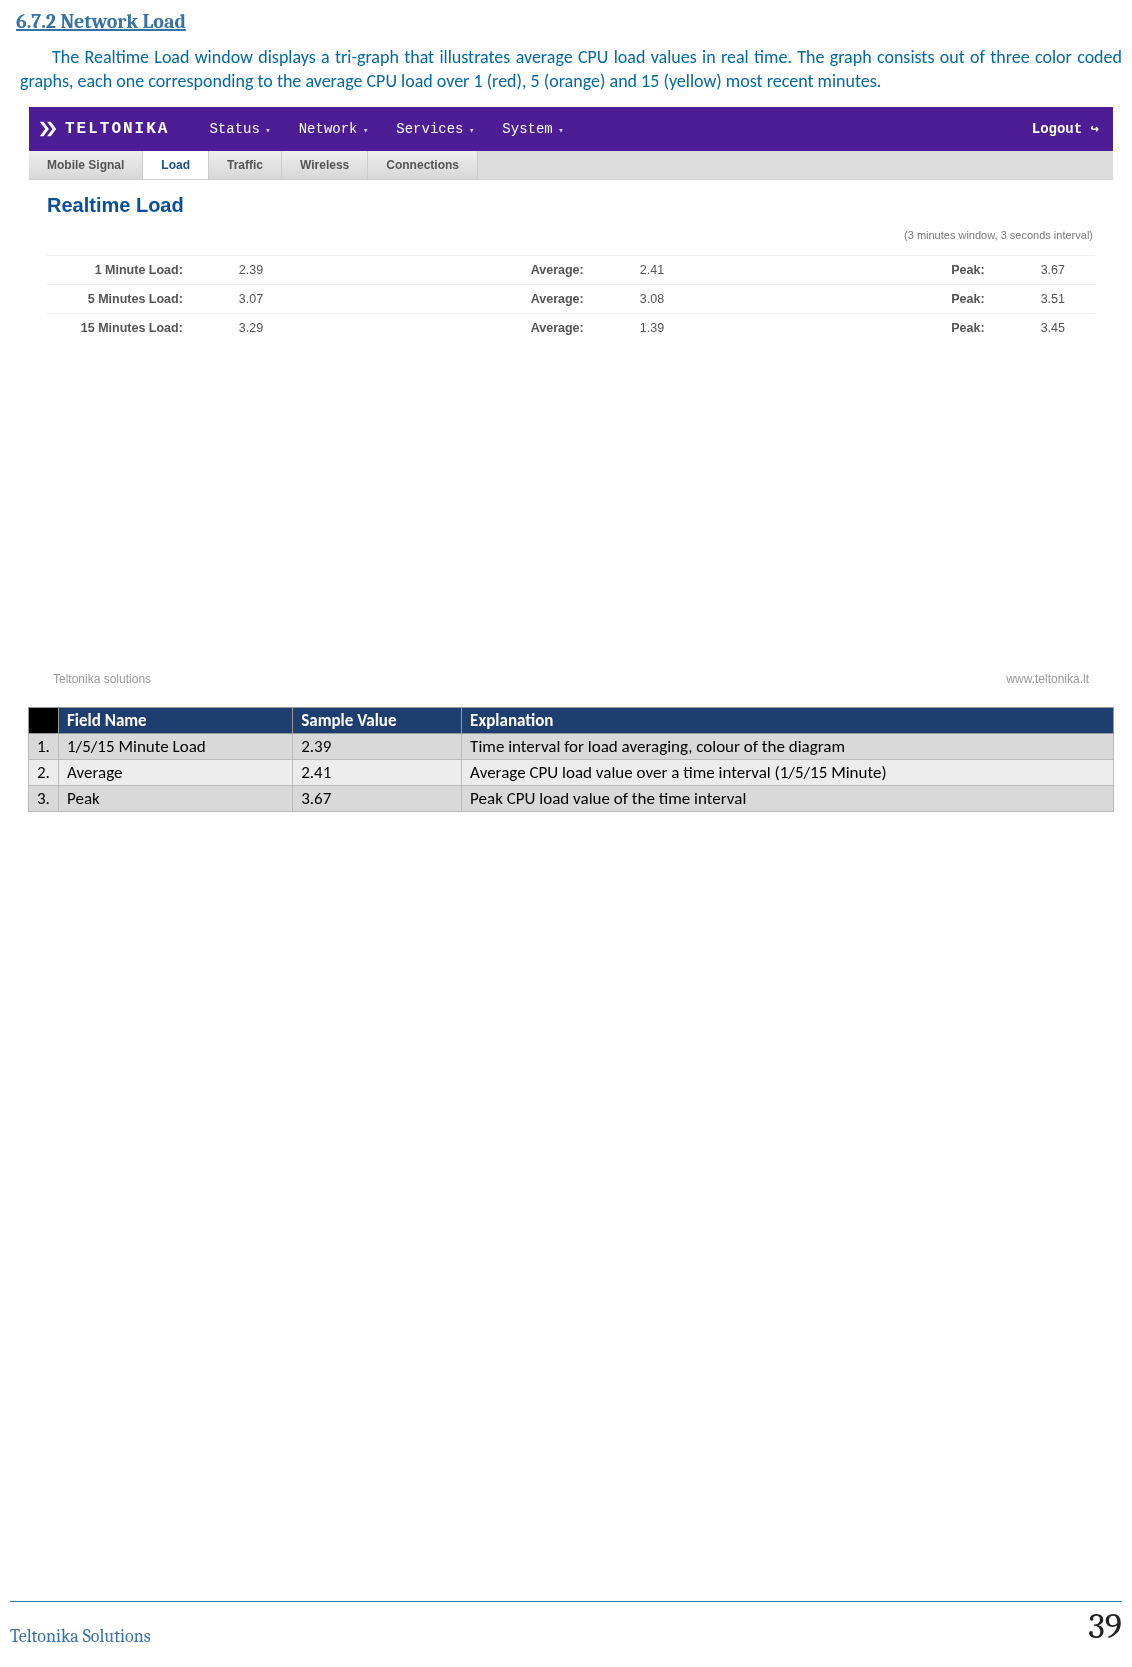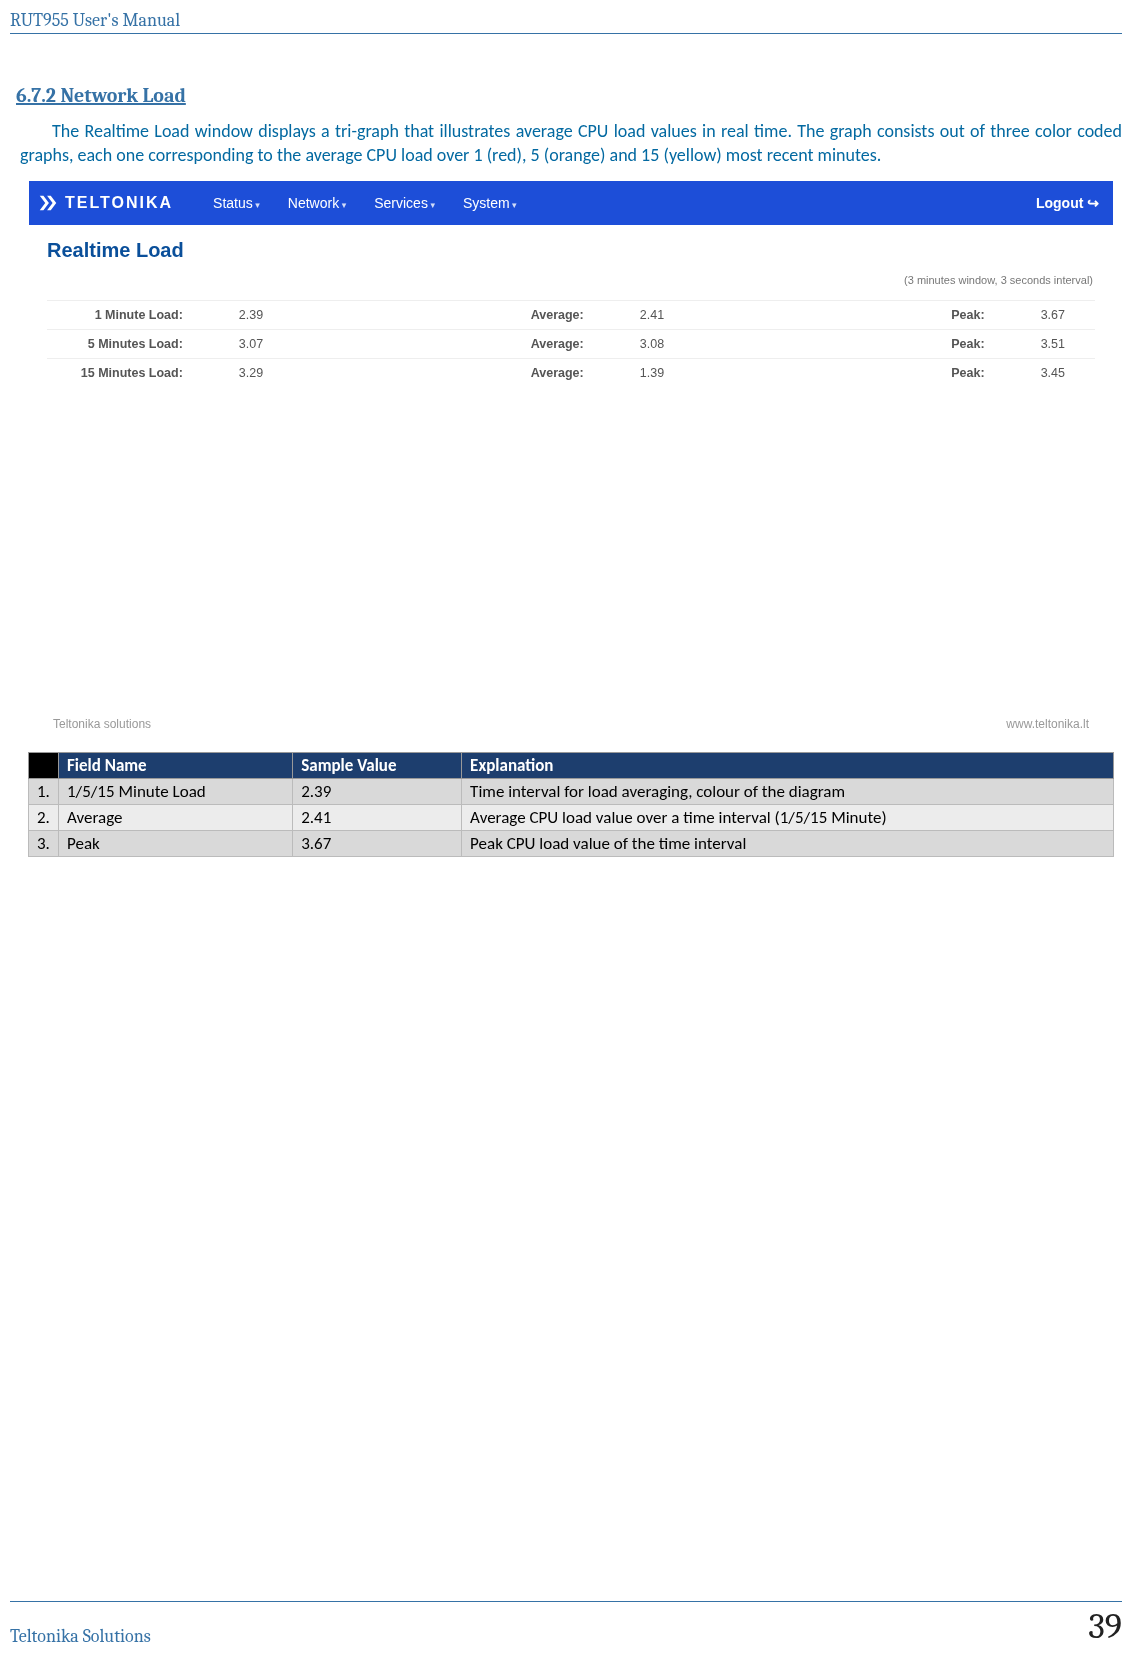--- a/index.html
+++ b/index.html
@@ -3,21 +3,21 @@
 <meta charset="utf-8">
 <style>
   * { box-sizing: border-box; margin: 0; padding: 0; }
   body { width: 1132px; height: 1667px; font-family: Calibri, Arial, sans-serif; background: #fff; position: relative; }
   .page { padding: 10px 10px 0 10px; }
   .doc-header { color: #3672a6; font-family: Cambria, Georgia, serif; font-size: 18px; border-bottom: 1px solid #3672a6; padding-bottom: 2px; margin-bottom: 50px; }
   .section-num { color: #3672a6; font-family: Cambria, Georgia, serif; font-size: 20px; font-weight: bold; text-decoration: underline; margin: 0 0 12px 6px; }
   .body-text { font-size: 18px; color: #0369a1; text-align: justify; margin: 0 0 12px 10px; line-height: 1.35; }
   .body-text .indent { display: inline-block; width: 32px; }
   .screenshot { margin: 6px 8px 0 18px; border: 1px solid #fff; }
-  .topbar { background: #1d4ed8; color: #fff; display: flex; align-items: center; height: 44px; padding: 0 14px 0 8px; font-family: Liberation Sans, sans-serif; }
+  .topbar { background: #4c1d95; color: #fff; display: flex; align-items: center; height: 44px; padding: 0 14px 0 8px; font-family: Liberation Mono, monospace; }
   .logo { display: flex; align-items: center; gap: 6px; font-weight: bold; letter-spacing: 2px; font-size: 16px; }
   .logo-shape { width: 22px; height: 22px; }
   .topmenu { display: flex; gap: 28px; margin-left: 40px; font-size: 14px; align-items: flex-end; }
   .topmenu-item::after { content: " \25BE"; font-size: 9px; opacity: .8; }
   .logout { margin-left: auto; font-weight: bold; font-size: 14px; }
   .logout::after { content: " \21AA"; }
   .subtabs { background: #dcdcdc; display: flex; border-bottom: 1px solid #ccc; font-family: Arial, sans-serif; }
   .subtab { padding: 7px 18px; font-size: 12px; font-weight: bold; color: #555; border-right: 1px solid #ccc; background: linear-gradient(#eee,#d7d7d7); }
   .subtab.active { background: #fff; color: #1a4f8a; }
   .content-area { padding: 14px 18px 10px 18px; background: #fff; }
@@ -46,21 +46,20 @@
   .field-table .r-odd td { background:#ececec; }
   .field-table td.num { text-align:left; width:30px; }
   .doc-footer { position:absolute; bottom:20px; left:10px; right:10px; border-top:1px solid #3672a6; display:flex; justify-content:space-between; align-items:flex-end; padding-top:4px; }
   .doc-footer .company { color:#3672a6; font-family: Cambria, Georgia, serif; font-size:18px; }
   .doc-footer .pagenum { font-family: Cambria, Georgia, serif; font-size:36px; color:#222; }
 </style>
 </head>
 <body>
 
 <div class="page">
-  <div class="doc-header">RUT955 User's Manual</div>
 
   <div class="section-num">6.7.2 Network Load</div>
 
   <p class="body-text"><span class="indent"></span><span>The Realtime Load window displays a tri-graph that illustrates average CPU load values in real time. The graph consists out of three color coded graphs, each one corresponding to the average CPU load over 1 (red), 5 (orange) and 15 (yellow) most recent minutes.</span></p>
 
   <div class="screenshot">
     <div class="topbar">
       <div class="logo">
         <svg class="logo-shape" viewBox="0 0 24 24">
             <path fill="#fff" d="M3 4l6 8-6 8h4l6-8-6-8zM11 4l6 8-6 8h4l6-8-6-8z"></path>
@@ -69,20 +68,27 @@
       </div>
       <div class="topmenu">
         <span class="topmenu-item">Status</span>
         <span class="topmenu-item">Network</span>
         <span class="topmenu-item">Services</span>
         <span class="topmenu-item">System</span>
       </div>
       <span class="logout">Logout</span>
     </div>
 
+    <div class="subtabs">
+      <div class="subtab">Mobile Signal</div>
+      <div class="subtab active">Load</div>
+      <div class="subtab">Traffic</div>
+      <div class="subtab">Wireless</div>
+      <div class="subtab">Connections</div>
+    </div>
 
     <div class="content-area">
       <div class="page-title">Realtime Load</div>
 
       <div class="chart-caption">(3 minutes window, 3 seconds interval)</div>
 
       <div class="load-rows">
         <div class="load-row">
           <span class="lr-label"><span class="r1">1 Minute Load:</span></span>
           <span class="lr-val">2.39</span>

